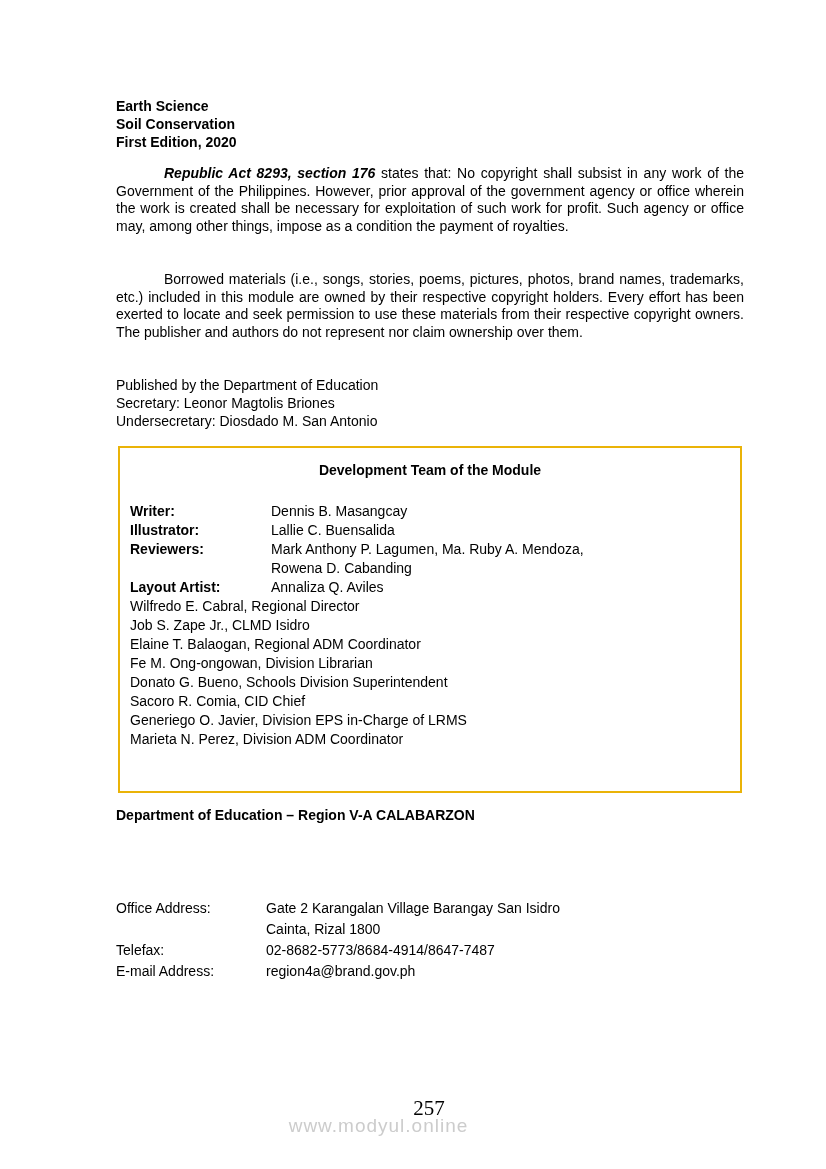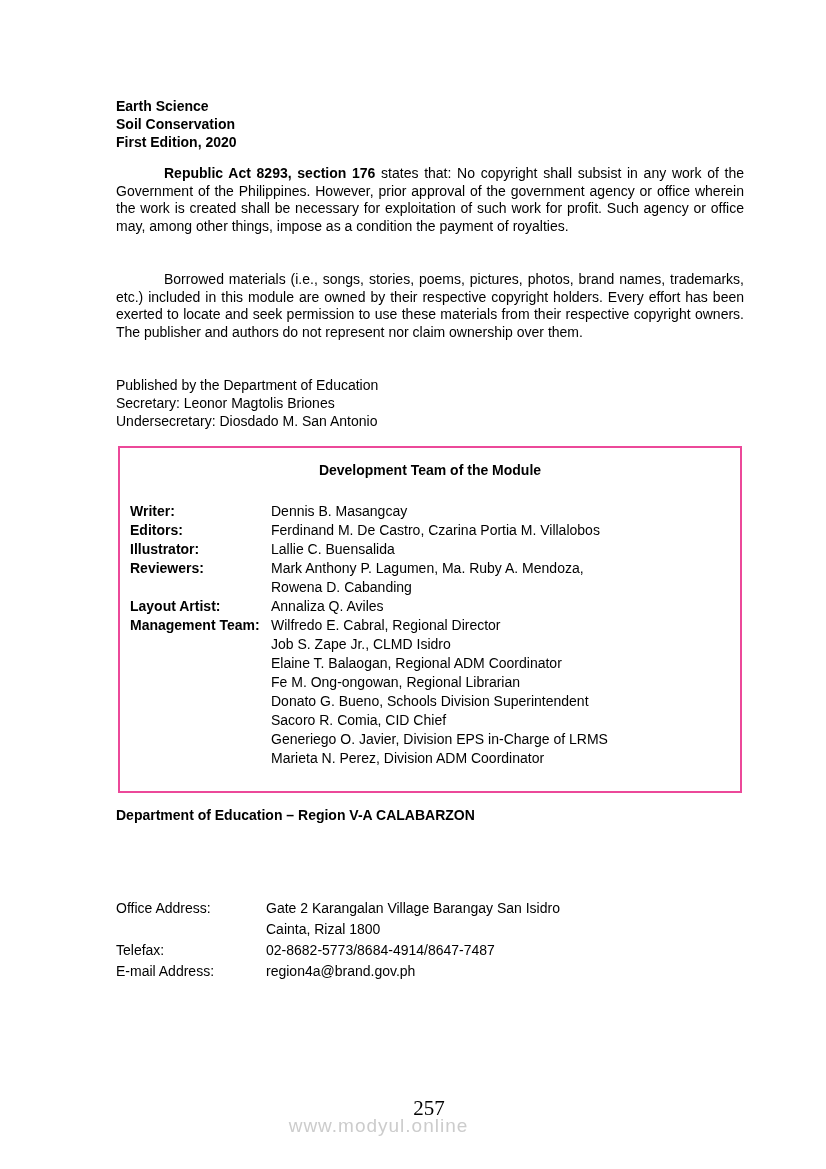--- a/index.html
+++ b/index.html
@@ -12,27 +12,27 @@
     font-family: "Liberation Sans", sans-serif;
     font-size: 14px;
     color: #000000;
     overflow: hidden;
   }
   .abs { position: absolute; margin-left: 16px; }
   .title-block { left: 100px; top: 97px; width: 627px; font-weight: bold; line-height: 18px; }
   .para { left: 100px; top: 0; width: 628px; text-align: justify; line-height: 17.6px; text-indent: 48px; }
   .para-1 { top: 165px; }
   .para-2 { top: 271px; }
-  .bold { font-weight: bold; }
+  .bold { font-weight: bold; font-style: italic; }
   .publisher-block { left: 100px; top: 376px; width: 627px; line-height: 18px; }
 
   .dev-box {
     left: 102px; top: 446px;
     width: 624px; height: 347px;
-    border: 2px solid #ec4899;
+    border: 2px solid #eab308;
     padding: 13px 10px 0 10px;
   }
   .dev-box-title { text-align: center; font-weight: bold; line-height: 19px; }
   .dev-rows { margin-top: 22px; }
   .box-row { display: flex; line-height: 19px; }
   .box-label { width: 141px; flex: 0 0 141px; font-weight: bold; }
   .box-values { flex: 1; }
 
   .region-heading { left: 100px; top: 806px; width: 627px; font-weight: bold; line-height: 19px; }
   .contact-block { left: 100px; top: 898px; width: 627px; }
@@ -79,26 +79,20 @@
     <div class="dev-box-title">Development Team of the Module</div>
     <div class="dev-rows">
 
       <div class="box-row">
         <div class="box-label">Writer:</div>
         <div class="box-values">
           <div>Dennis B. Masangcay</div>
         </div>
       </div>
 
-      <div class="box-row">
-        <div class="box-label">Editors:</div>
-        <div class="box-values">
-          <div>Ferdinand M. De Castro, Czarina Portia M. Villalobos</div>
-        </div>
-      </div>
 
       <div class="box-row">
         <div class="box-label">Illustrator:</div>
         <div class="box-values">
           <div>Lallie C. Buensalida</div>
         </div>
       </div>
 
       <div class="box-row">
         <div class="box-label">Reviewers:</div>
@@ -109,26 +103,25 @@
       </div>
 
       <div class="box-row">
         <div class="box-label">Layout Artist:</div>
         <div class="box-values">
           <div>Annaliza Q. Aviles</div>
         </div>
       </div>
 
       <div class="box-row">
-        <div class="box-label">Management Team:</div>
         <div class="box-values">
           <div>Wilfredo E. Cabral, Regional Director</div>
           <div>Job S. Zape Jr., CLMD Isidro</div>
           <div>Elaine T. Balaogan, Regional ADM Coordinator</div>
-          <div>Fe M. Ong-ongowan, Regional Librarian</div>
+          <div>Fe M. Ong-ongowan, Division Librarian</div>
           <div>Donato G. Bueno, Schools Division Superintendent</div>
           <div>Sacoro R. Comia, CID Chief</div>
           <div>Generiego O. Javier, Division EPS in-Charge of LRMS</div>
           <div>Marieta N. Perez, Division ADM Coordinator</div>
         </div>
       </div>
 
     </div>
   </div>
 

